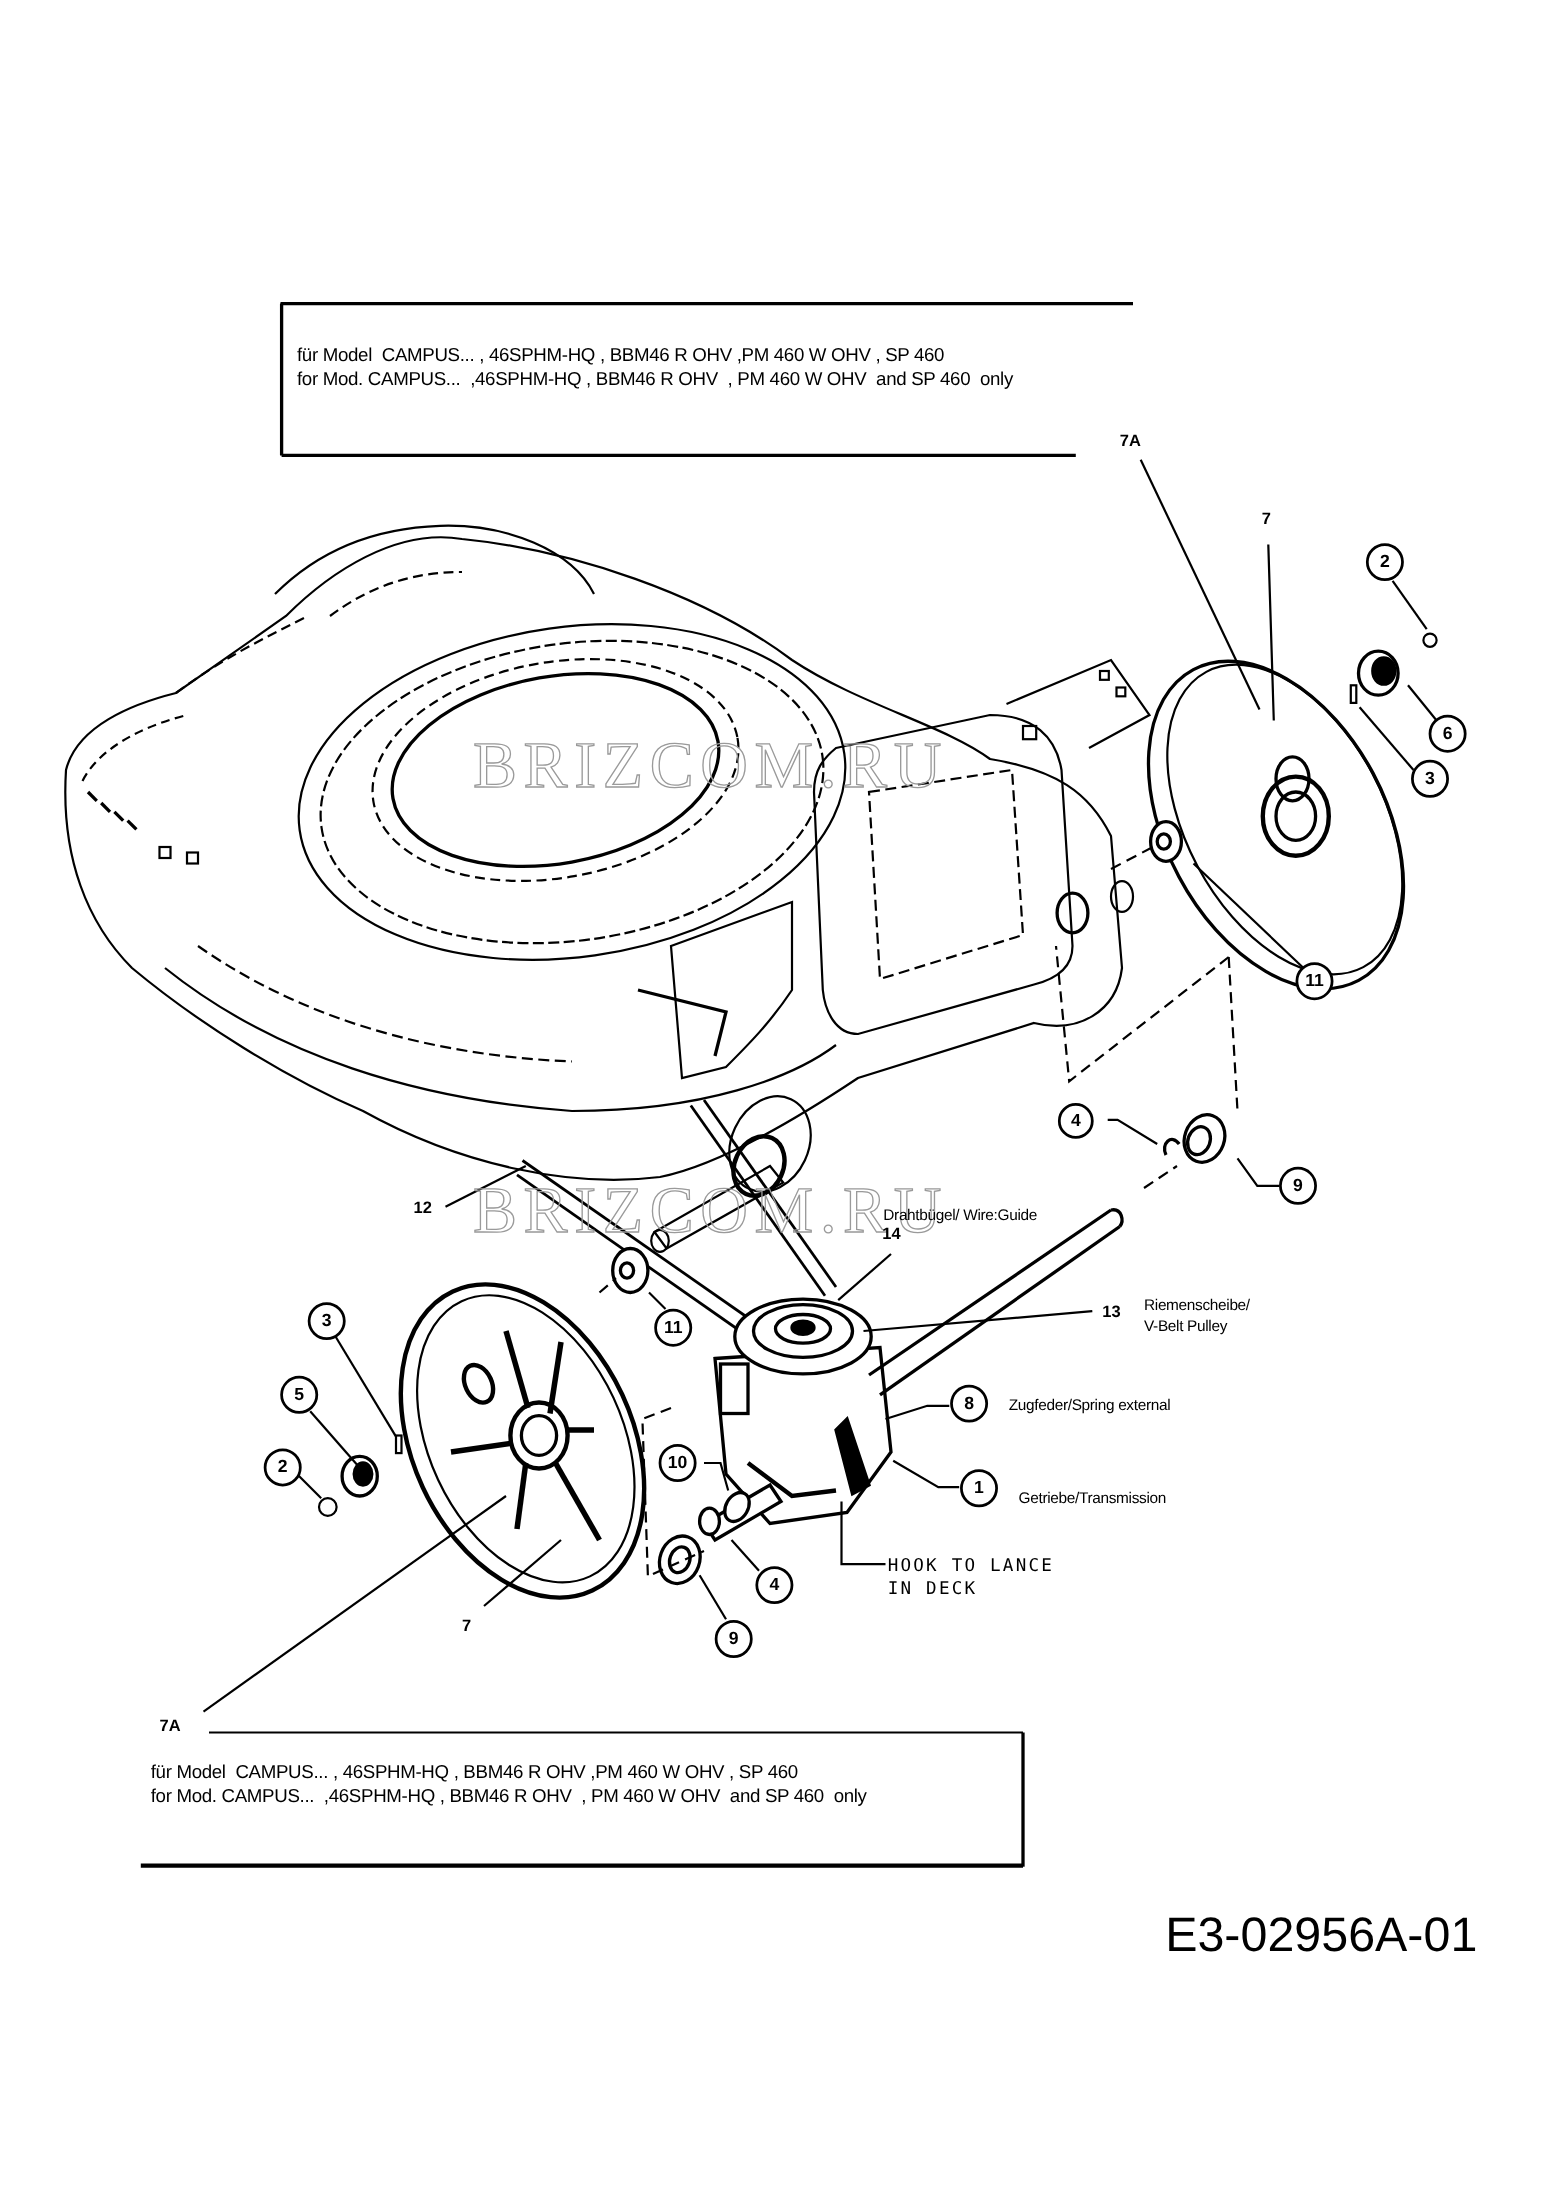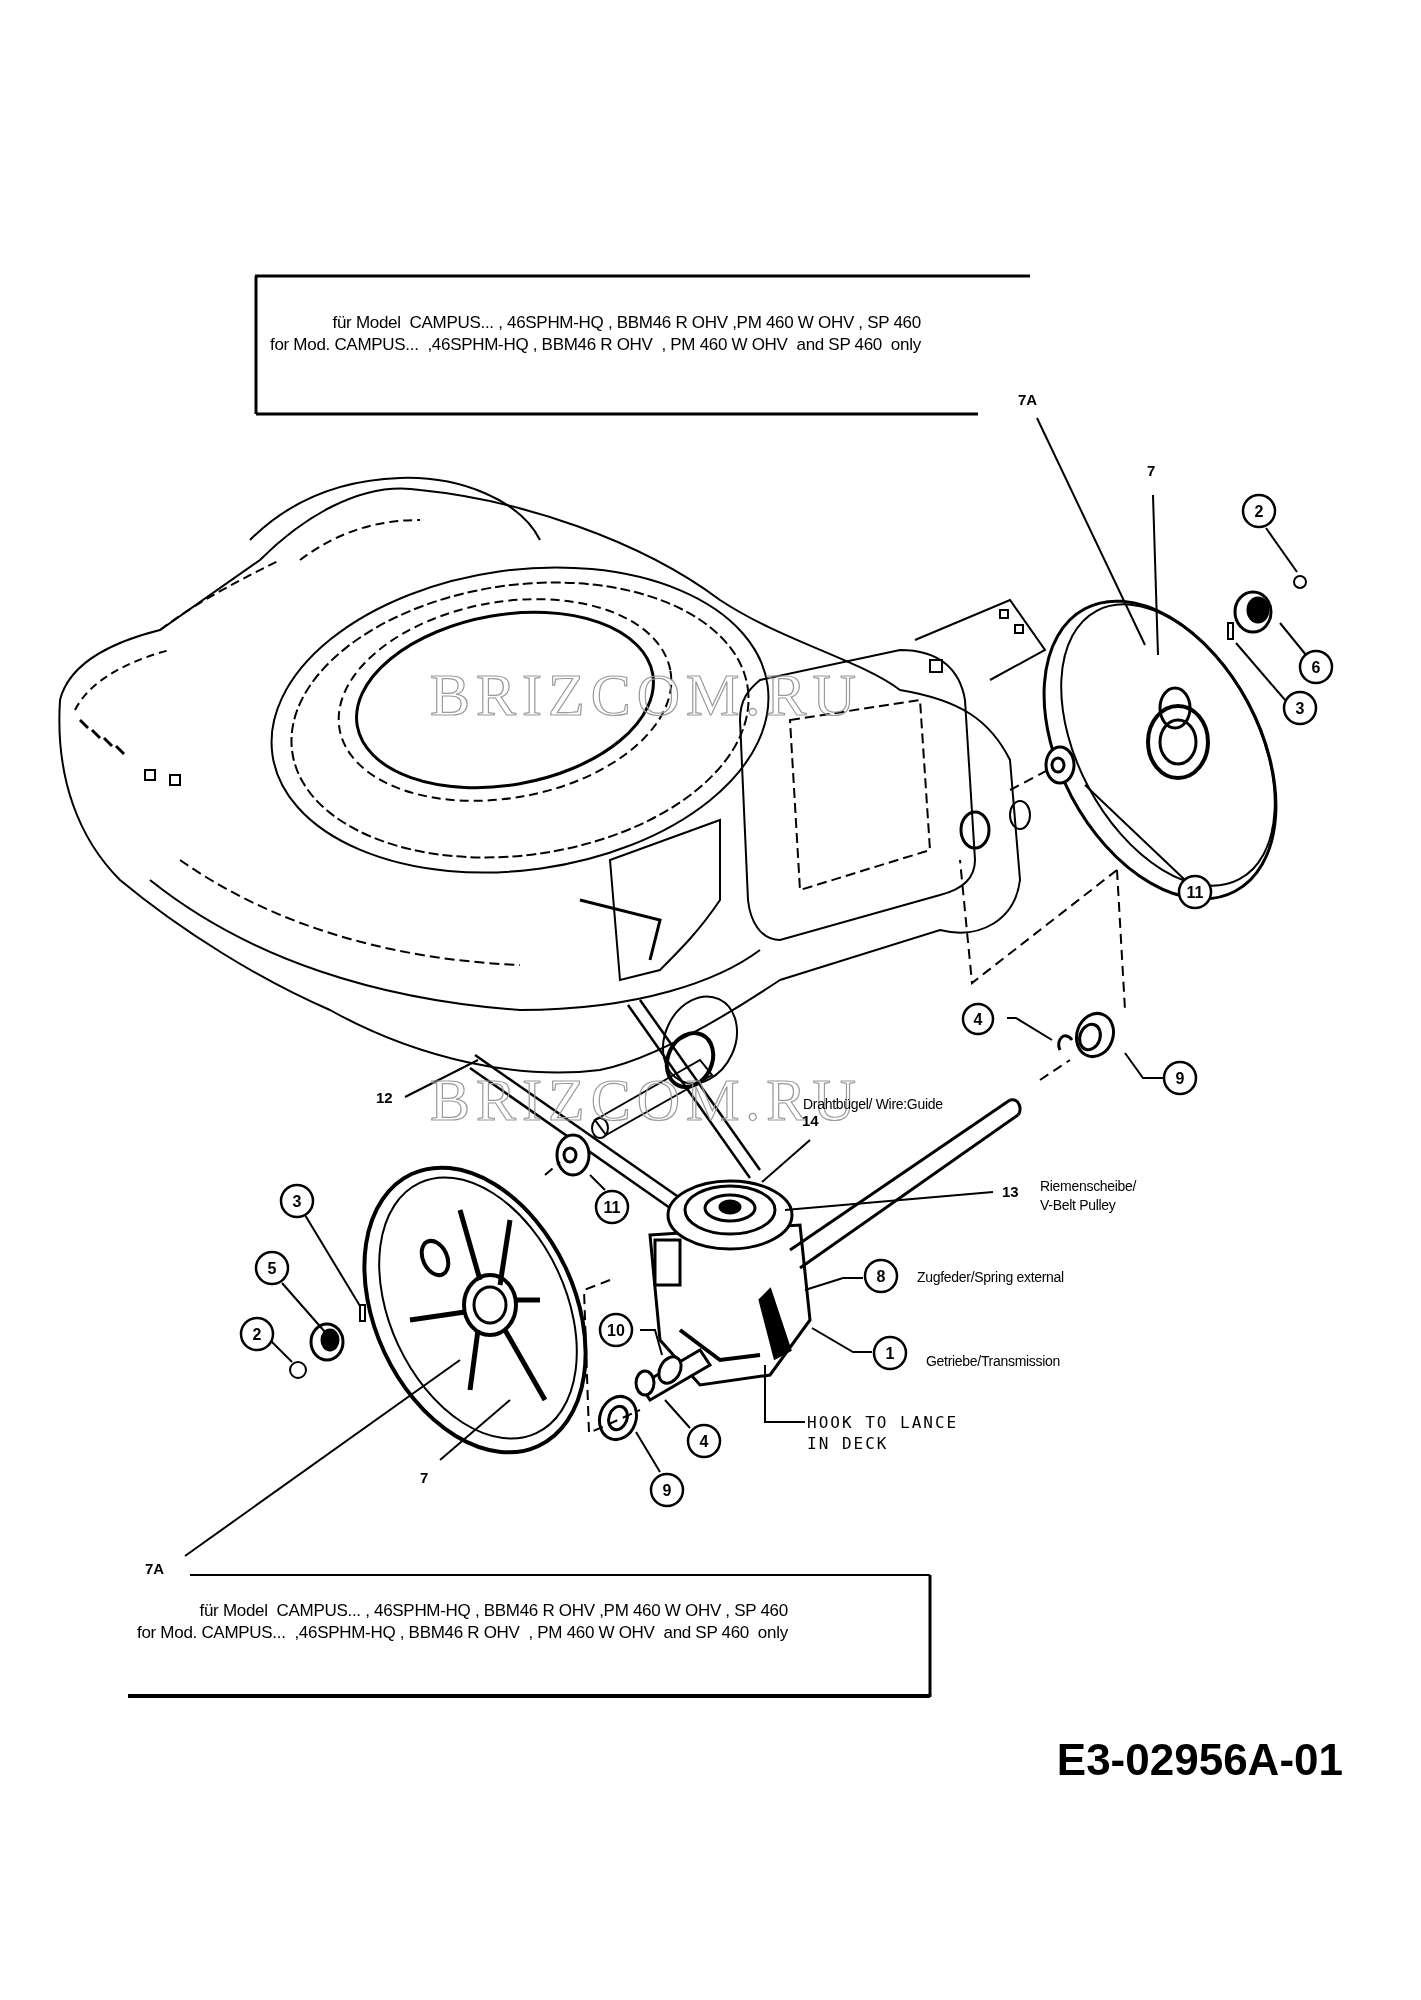--- a/index.html
+++ b/index.html
@@ -1,24 +1,24 @@
 <!DOCTYPE html>
 <html><head>
 <meta charset="utf-8">
 <style>
   html,body{margin:0;padding:0;background:#ffffff;}
   body{width:1421px;height:2000px;position:relative;overflow:hidden;font-family:"Liberation Sans",sans-serif;color:#000;}
   #diagram{position:absolute;left:0;top:0;width:1421px;height:2000px;}
   .note-box{position:absolute;font-family:"Liberation Sans",sans-serif;font-size:17px;line-height:22px;letter-spacing:-0.3px;}
-  .note-line{white-space:pre;display:block;text-align:right;}
+  .note-line{white-space:pre;display:block;}
   .lbl{font-family:"Liberation Sans",sans-serif;font-size:15px;font-weight:bold;}
   .callout-text{font-family:"Liberation Sans",sans-serif;font-size:14px;letter-spacing:-0.3px;}
   .hook{font-family:"DejaVu Sans Mono",monospace;font-size:16px;letter-spacing:2px;}
   .watermark{font-family:"Liberation Serif",serif;font-size:60px;fill:none;stroke:#9a9a9a;stroke-width:1.2;letter-spacing:6px;}
-  .code{position:absolute;right:78px;top:1735px;font-family:"Liberation Sans",sans-serif;font-size:44px;font-weight:bold;}
+  .code{position:absolute;right:78px;top:1735px;font-family:"Liberation Sans",sans-serif;font-size:44px;}
   .bubble-num{font-family:"Liberation Sans",sans-serif;font-size:16px;font-weight:bold;text-anchor:middle;dominant-baseline:central;}
 </style>
 </head>
 <body>
 
 <svg id="diagram" viewBox="0 0 1421 2000" xmlns="http://www.w3.org/2000/svg">
 
   <g stroke="#000" fill="none">
     <line x1="255" y1="276" x2="1030" y2="276" stroke-width="3"></line>
     <line x1="256" y1="276" x2="256" y2="414" stroke-width="3"></line>

